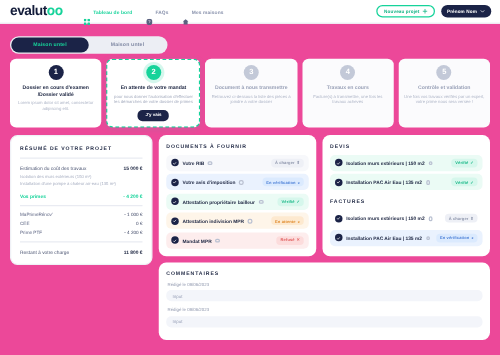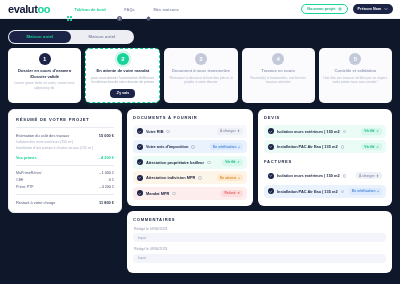--- a/index.html
+++ b/index.html
@@ -4,21 +4,21 @@
 <title>evalutoo — Tableau de bord</title>
 <style>
   * { box-sizing: border-box; margin: 0; padding: 0; }
   html, body {
     width: 400px; height: 284px;
     font-family: "Liberation Sans", sans-serif;
     background: #f6f7fb;
     color: #1c2541;
     overflow: hidden;
   }
-  .app { width: 400px; height: 284px; position: relative; background: #0f172a; }
+  .app { width: 400px; height: 284px; position: relative; background: #ec4899; }
 
   
   .topbar {
     height: 19px; background: #ffffff;
     display: flex; align-items: center;
     padding: 0 7px 0 8px;
     border-bottom: 1px solid #eef0f6;
   }
   .logo { font-size: 11px; font-weight: 800; letter-spacing: -0.4px; line-height: 1; display: flex; align-items: baseline; }
   .logo .dark { color: #131c3a; }

